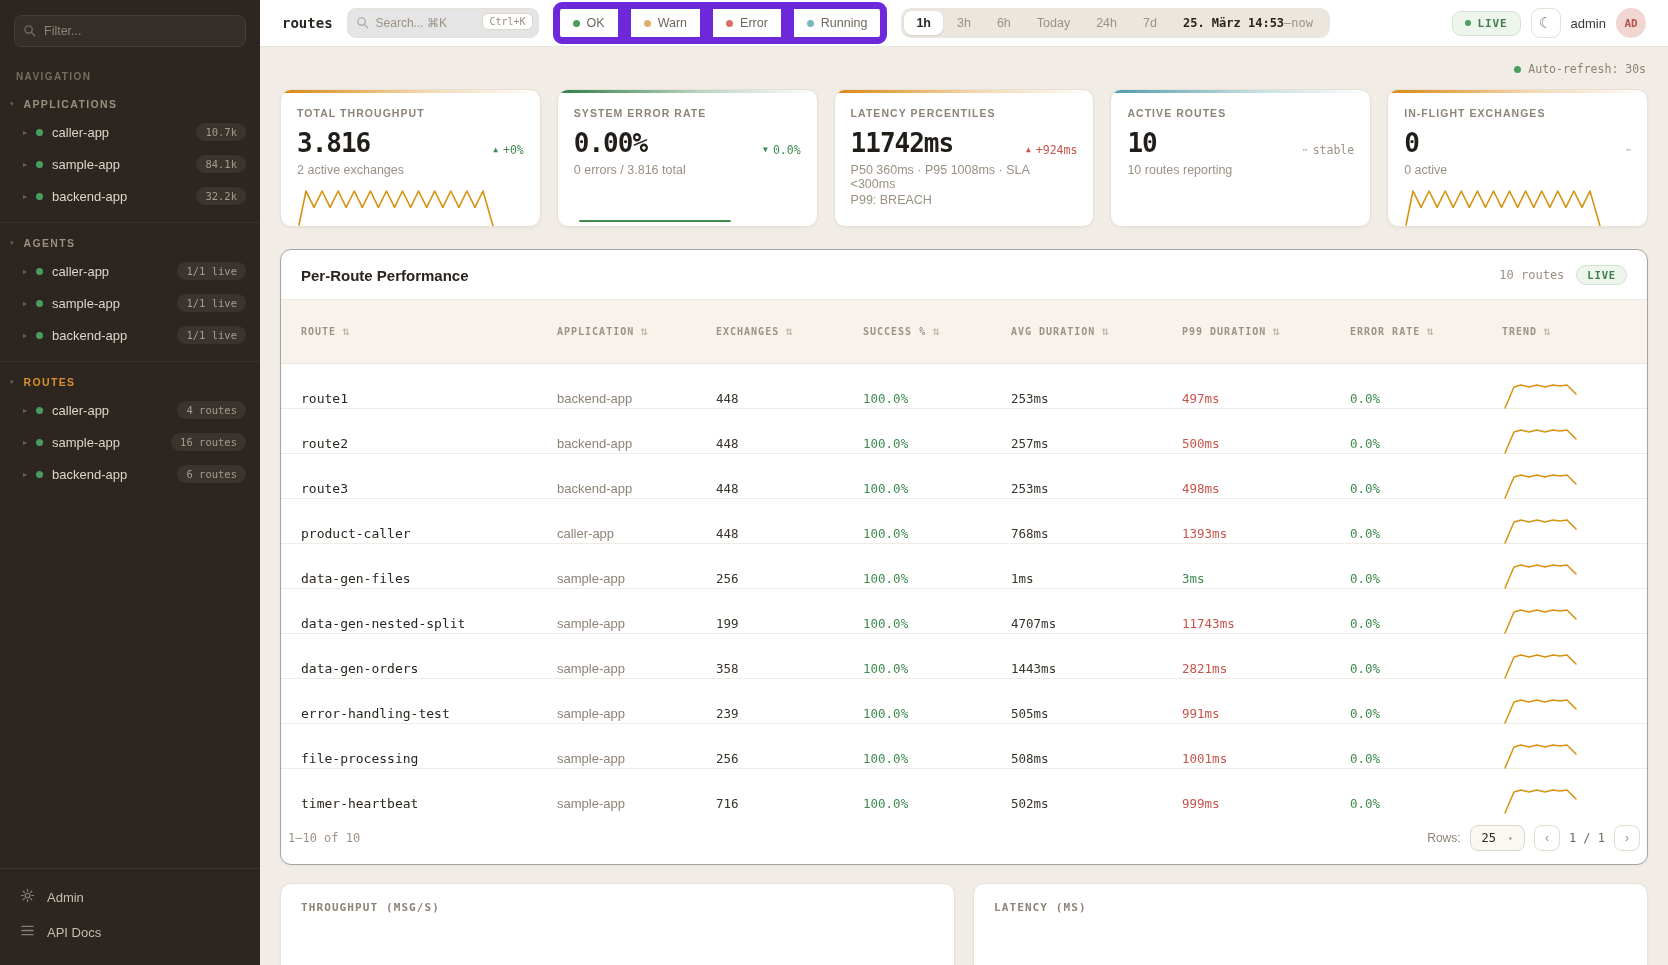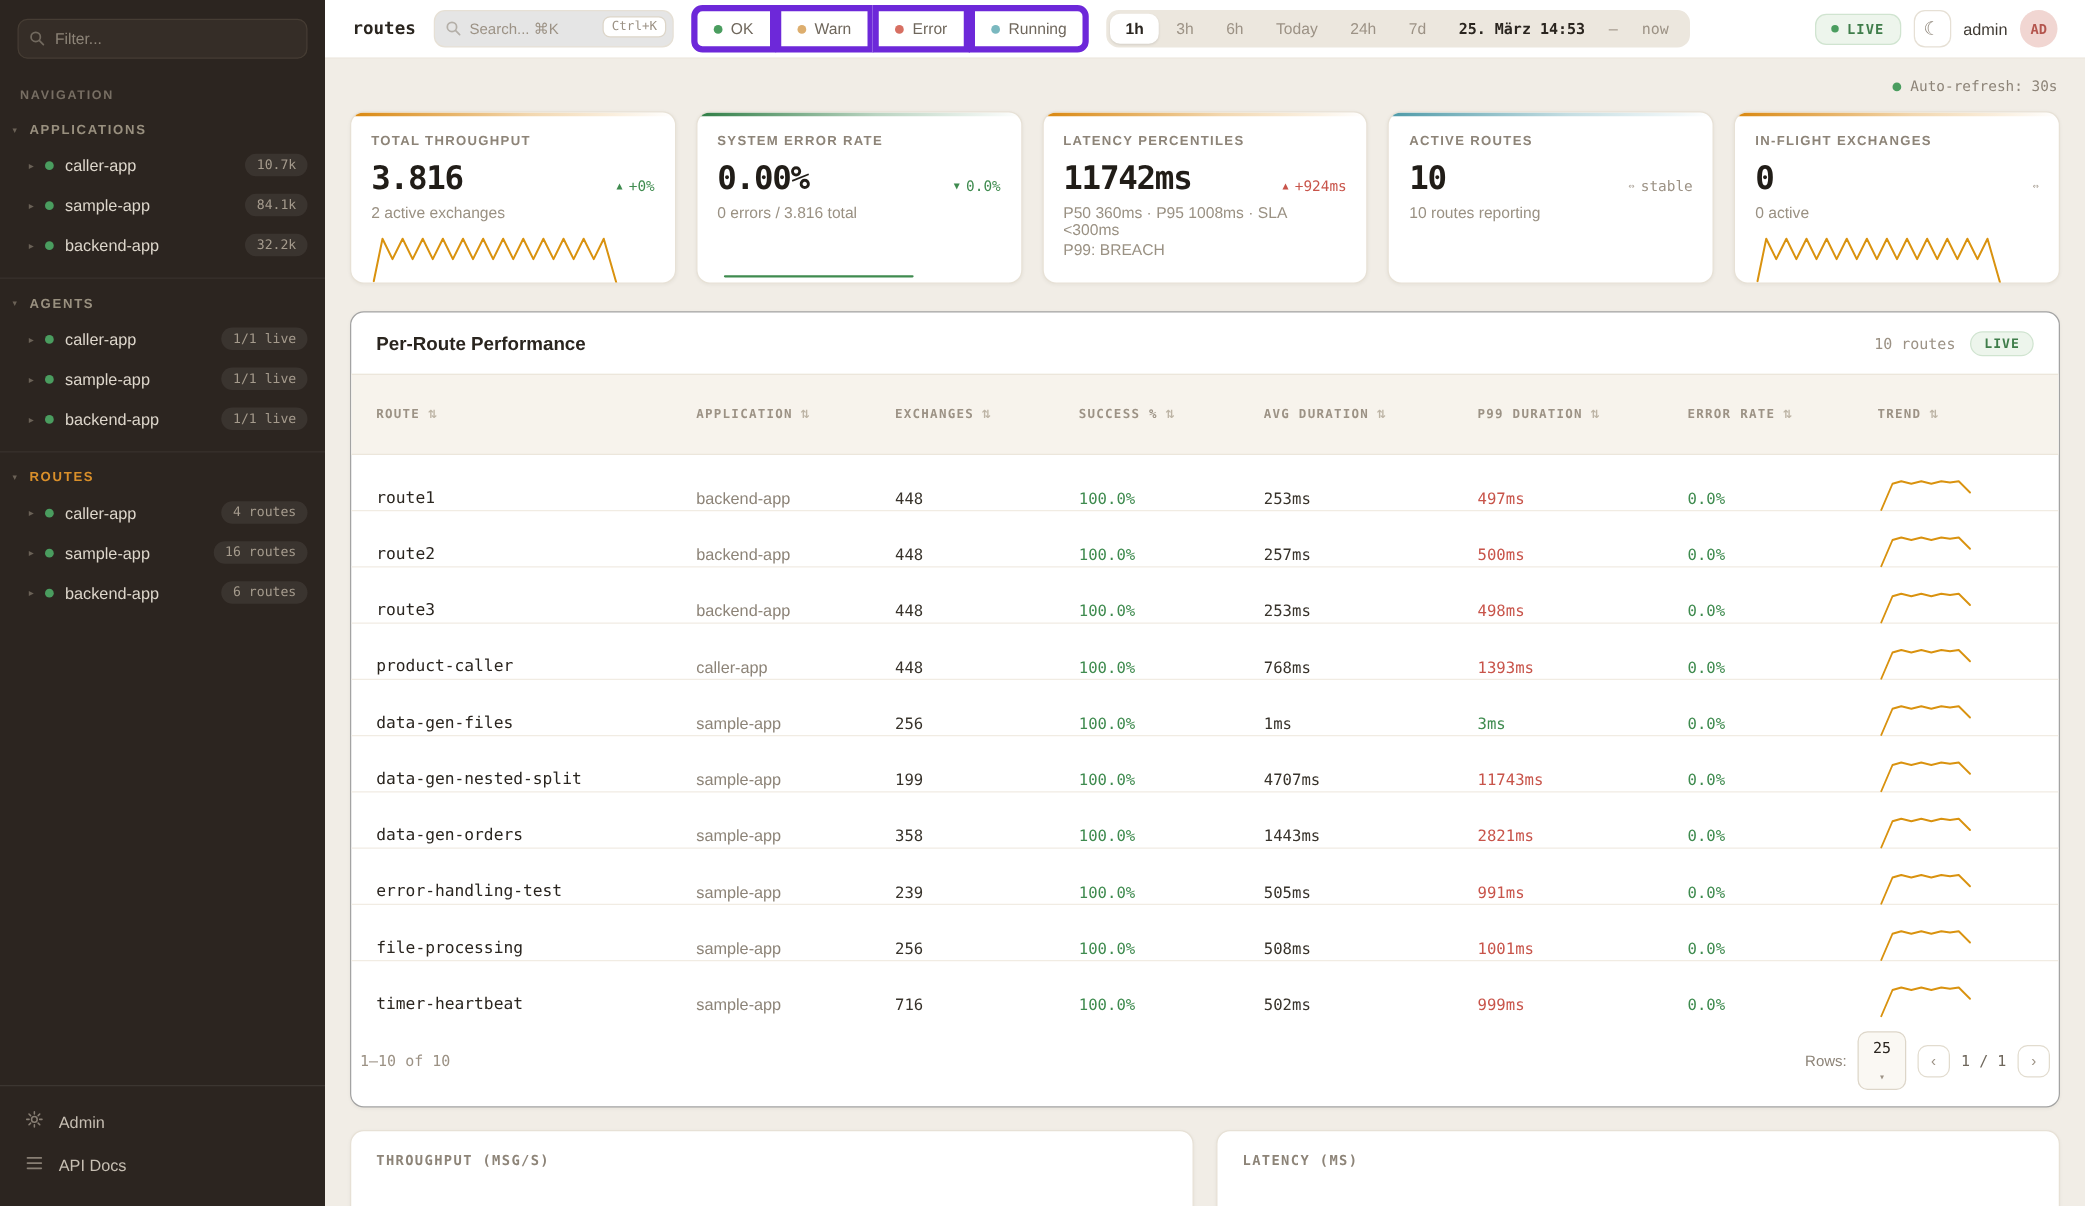--- a/index.html
+++ b/index.html
@@ -35,27 +35,27 @@
   
   .main { flex:1; display:flex; flex-direction:column; min-width:0; }
   .topbar { height:47px; min-height:47px; background:#fff; border-bottom:1px solid #e9e3d9; display:flex; align-items:center; gap:14px; padding:0 22px; }
   .page-title { font-family:"DejaVu Sans Mono",monospace; font-weight:bold; font-size:14px; color:#2a251f; }
   .searchbox { position:relative; width:192px; }
   .searchbox > svg { position:absolute; left:9px; top:8px; opacity:.55; }
   .searchbox input { width:100%; border:1px solid #e6e0d5; background:#e5e5e5; border-radius:9px; padding:7px 56px 7px 28px; font-size:12px; color:#6f675c; outline:none; font-family:"Liberation Sans",sans-serif; }
   .searchbox input::placeholder { color:#9c9285; }
   .kbd { position:absolute; right:6px; top:5px; border:1px solid #ddd6c9; border-radius:6px; padding:2px 6px; font-family:"DejaVu Sans Mono",monospace; font-size:10px; color:#9c9285; background:#fff; }
   .chips { display:flex; }
-  .chip { display:flex; align-items:center; gap:7px; padding:7px 13px; border:5px solid #6d28d9; background:#fff; font-size:12.5px; color:#6f675c; margin-left:-1px; cursor:pointer; }
+  .chip { display:flex; align-items:center; gap:7px; padding:7px 13px; border:7px solid #6d28d9; background:#fff; font-size:12.5px; color:#6f675c; margin-left:-1px; cursor:pointer; }
   .chip:first-child { border-radius:9px 0 0 9px; margin-left:0; }
   .chip:last-child { border-radius:0 9px 9px 0; }
   .timebar { display:flex; align-items:center; background:#ece7de; border-radius:10px; padding:3px; gap:2px; }
   .trange { padding:5px 12px; font-size:12.5px; color:#9c9285; border-radius:8px; cursor:pointer; }
   .trange.active { background:#fff; color:#2a251f; font-weight:bold; box-shadow:0 1px 2px rgba(0,0,0,.10); }
-  .daterange { font-family:"DejaVu Sans Mono",monospace; font-size:12px; font-weight:bold; color:#2a251f; padding:0 14px 0 12px; display:flex; gap:19px; align-items:center; }
+  .daterange { font-family:"DejaVu Sans Mono",monospace; font-size:12px; font-weight:bold; color:#2a251f; padding:0 14px 0 12px; display:flex; gap:0; align-items:center; }
   .daterange .sep, .daterange .to { color:#9c9285; font-weight:normal; }
   .top-right { margin-left:auto; display:flex; align-items:center; gap:10px; }
   .live-badge { display:flex; align-items:center; gap:7px; background:#edf5ec; border:1px solid #d0e4d0; color:#3f7d4a; border-radius:9px; padding:5px 12px; font-family:"DejaVu Sans Mono",monospace; font-weight:bold; font-size:11px; letter-spacing:.08em; cursor:pointer; }
   .live-badge .dot { width:6px; height:6px; }
   .moon-btn { width:30px; height:30px; border:1px solid #e6e0d5; border-radius:9px; background:#fff; color:#8d8478; display:flex; align-items:center; justify-content:center; font-size:15px; cursor:pointer; font-family:"DejaVu Sans",sans-serif; }
   .admin { font-size:13px; color:#3f3a33; }
   .avatar { width:30px; height:30px; border-radius:50%; background:#f1d6d2; color:#b4554e; font-family:"DejaVu Sans Mono",monospace; font-weight:bold; font-size:11px; display:flex; align-items:center; justify-content:center; cursor:pointer; }
 
   
   .content { flex:1; padding:0 20px 0; overflow:hidden; }
@@ -87,21 +87,21 @@
   .grid-row { height:45px; border-bottom:1px solid #f1ece3; cursor:pointer; }
   .grid-row:last-child { border-bottom:none; }
   .cell-route { font-family:"DejaVu Sans Mono",monospace; font-size:13px; color:#2a251f; }
   .cell-app { font-size:13px; color:#8d8478; }
   .cell-num { font-family:"DejaVu Sans Mono",monospace; font-size:12.5px; color:#38332b; }
   .cell-green { font-family:"DejaVu Sans Mono",monospace; font-size:12.5px; color:#3f8b4f; }
   .cell-red { font-family:"DejaVu Sans Mono",monospace; font-size:12.5px; color:#c8544a; }
   .table-foot { display:flex; justify-content:space-between; align-items:center; padding:11px 7px 13px; }
   .foot-left { font-family:"DejaVu Sans Mono",monospace; font-size:12px; color:#9c9285; }
   .foot-right { display:flex; align-items:center; gap:9px; font-size:12px; color:#8d8478; }
-  .rows-select { display:flex; gap:12px; align-items:center; border:1px solid #ddd6c9; background:#faf8f3; border-radius:8px; padding:5px 11px; font-family:"DejaVu Sans Mono",monospace; font-size:12px; color:#2a251f; cursor:pointer;flex-direction:column; }
+  .rows-select { display:flex; gap:12px; align-items:center; border:1px solid #ddd6c9; background:#faf8f3; border-radius:8px; padding:5px 11px; font-family:"DejaVu Sans Mono",monospace; font-size:12px; color:#2a251f; cursor:pointer; }
   .caret-down { font-size:8px; color:#9c9285; }
   .pg-btn { width:26px; height:26px; border:1px solid #e2dccf; border-radius:8px; background:#fff; color:#9c9285; display:flex; align-items:center; justify-content:center; font-size:12px; cursor:pointer; }
   .pg-info { font-family:"DejaVu Sans Mono",monospace; font-size:12px; color:#6f675c; }
 
   .charts-row { display:flex; gap:18px; margin-top:18px; }
   .chart-card { flex:1; background:#fff; border:1px solid #e7e1d6; border-radius:11px; height:140px; padding:17px 20px; box-shadow:0 1px 3px rgba(40,32,18,.05); }
   .chart-title { font-family:"DejaVu Sans Mono",monospace; font-weight:bold; font-size:11px; letter-spacing:.1em; color:#8d8478; }
 </style>
 </head>
 <body>

